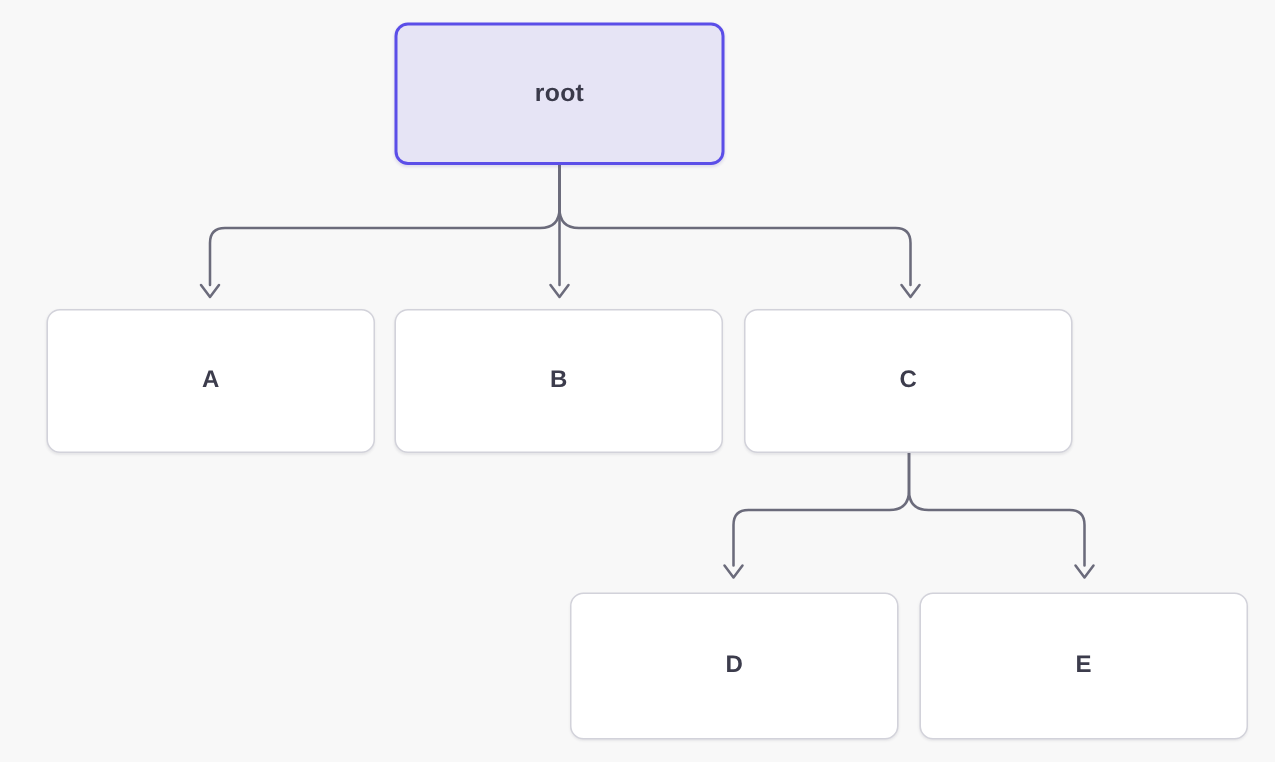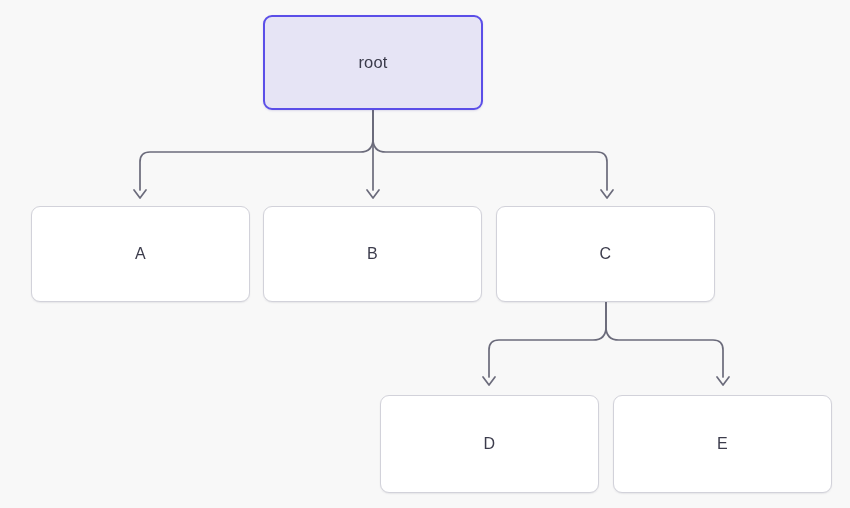--- a/index.html
+++ b/index.html
@@ -41,21 +41,21 @@
     box-shadow: 0 1px 1.5px rgba(80,80,100,0.10);
   }
   .node.root-node {
     background: #e6e4f5;
     border: 2.2px solid #5b4ee8;
     border-radius: 9px;
     box-shadow: 0 1px 2px rgba(80,70,170,0.16);
   }
   .node-label {
     font-size: 16px;
-    font-weight: normal;
+    font-weight: bold;
     color: #3c3c4c;
     letter-spacing: 0.2px;
     line-height: 1;
     user-select: none;
   }
   .root-node .node-label {
     font-size: 16.5px;
     color: #3a3a4a;
   }
 </style>

